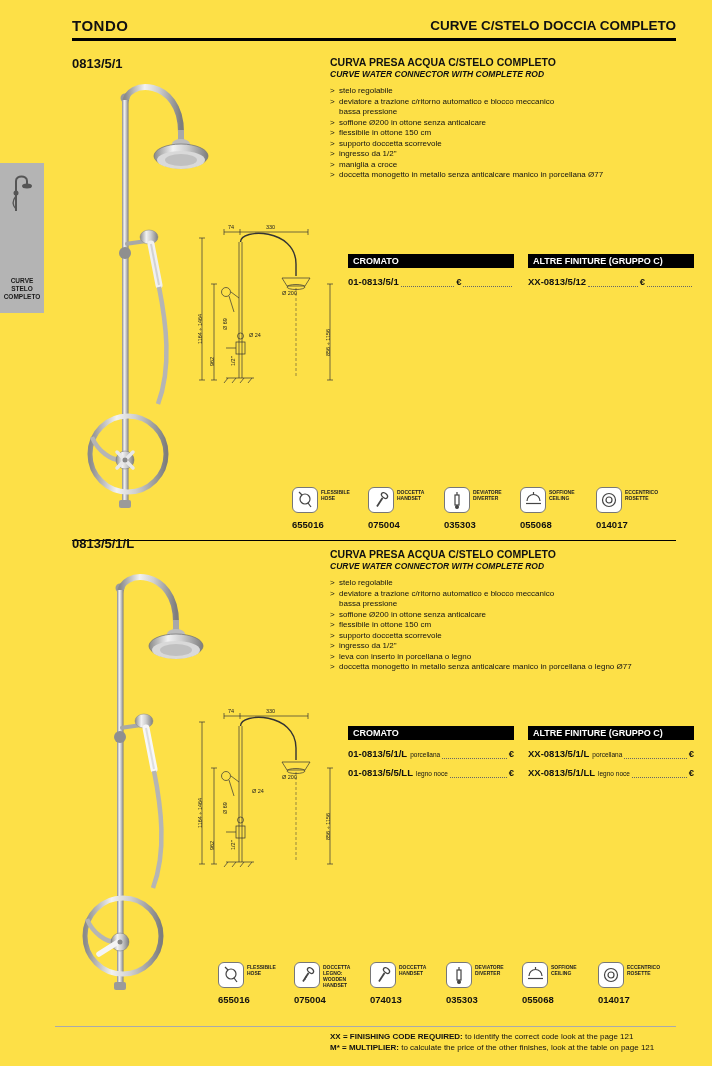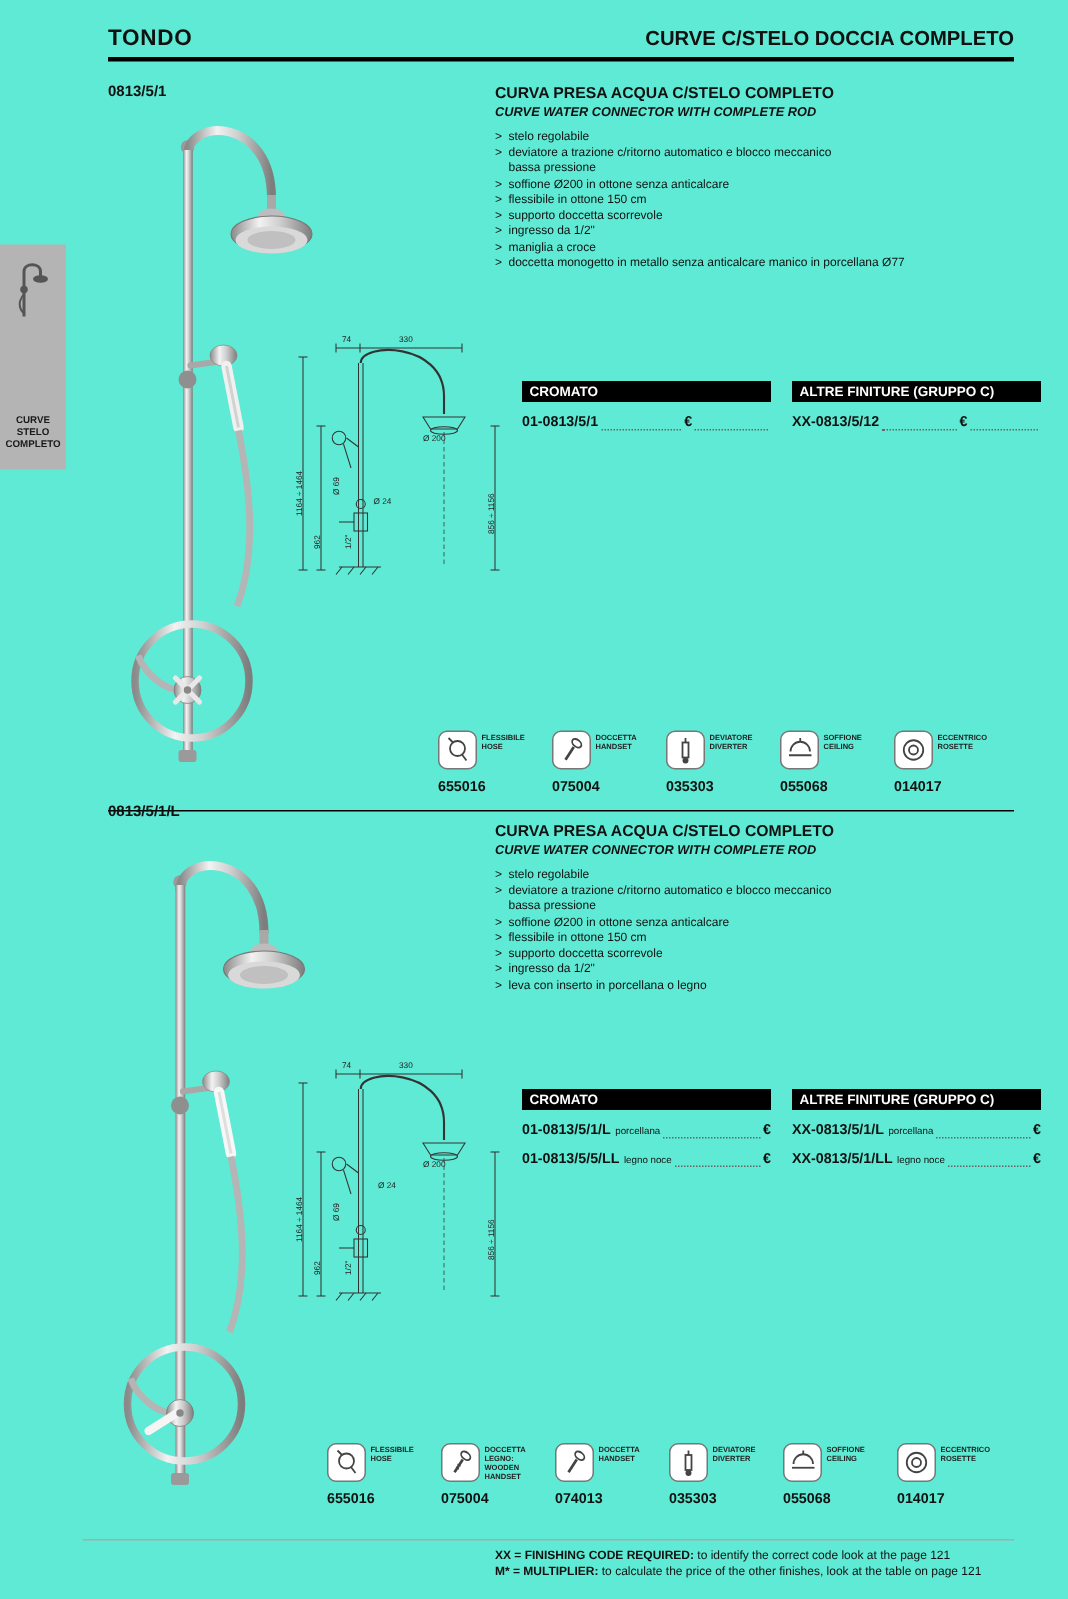--- a/index.html
+++ b/index.html
@@ -1,31 +1,31 @@
 <!DOCTYPE html>
 <html><head>
 <meta charset="utf-8">
 <style>
   html,body{margin:0;padding:0;background:#e8e8e8;}
-  .page{position:relative;width:712px;height:1066px;background:#5eead4;margin:0 auto;
+  .page{position:relative;width:712px;height:1066px;background:#fde047;margin:0 auto;
         font-family:"Liberation Sans",sans-serif;color:#111;overflow:hidden;}
 
   
   .brand{position:absolute;left:72px;top:17px;font-size:15px;font-weight:bold;letter-spacing:.5px;}
   .page-title{position:absolute;right:36px;top:18px;font-size:13.5px;font-weight:bold;}
   .header-rule{position:absolute;left:72px;right:36px;top:38px;height:3px;background:#000;}
 
   
   .side-tab{position:absolute;left:0;top:163px;width:44px;height:150px;background:#b4b4b4;
             display:flex;flex-direction:column;align-items:center;justify-content:space-between;
             padding:8px 0 12px 0;box-sizing:border-box;}
   .side-text{font-size:6.5px;font-weight:bold;line-height:8px;text-align:center;color:#1a1a1a;}
 
   
-  .sec-code{position:absolute;left:72px;font-size:10px;font-weight:bold;}
+  .sec-code{position:absolute;left:72px;font-size:13px;font-weight:bold;}
 
   
   .rcol{position:absolute;left:330px;width:348px;}
   .rtitle{font-size:10.5px;font-weight:bold;}
   .rsub{font-size:8.5px;font-style:italic;font-weight:bold;margin-top:1px;}
   .bullets{margin:7px 0 0;padding:0;list-style:none;font-size:8px;line-height:10.5px;width:332px;}
   .bullets li{position:relative;padding-left:9px;white-space:pre-line;}
   .bullets li::before{content:">";position:absolute;left:0;top:0;}
 
   
@@ -388,20 +388,21 @@
     <div class="rsub">CURVE WATER CONNECTOR WITH COMPLETE ROD</div>
     <ul class="bullets">
       <li>stelo regolabile</li>
       <li>deviatore a trazione c/ritorno automatico e blocco meccanico
 bassa pressione</li>
       <li>soffione Ø200 in ottone senza anticalcare</li>
       <li>flessibile in ottone 150 cm</li>
       <li>supporto doccetta scorrevole</li>
       <li>ingresso da 1/2"</li>
       <li>leva con inserto in porcellana o legno</li>
+      <li>doccetta monogetto in metallo senza anticalcare manico in porcellana o legno Ø77</li>
     </ul>
   </div>
 
   <div class="ptables" style="top:726px;">
     <div class="ptable">
       <div class="phead">CROMATO</div>
       <div class="prow">
         <span class="pcode">01-0813/5/1/L</span>
         <span class="pvariant">porcellana</span>
         <span class="lead"></span>

